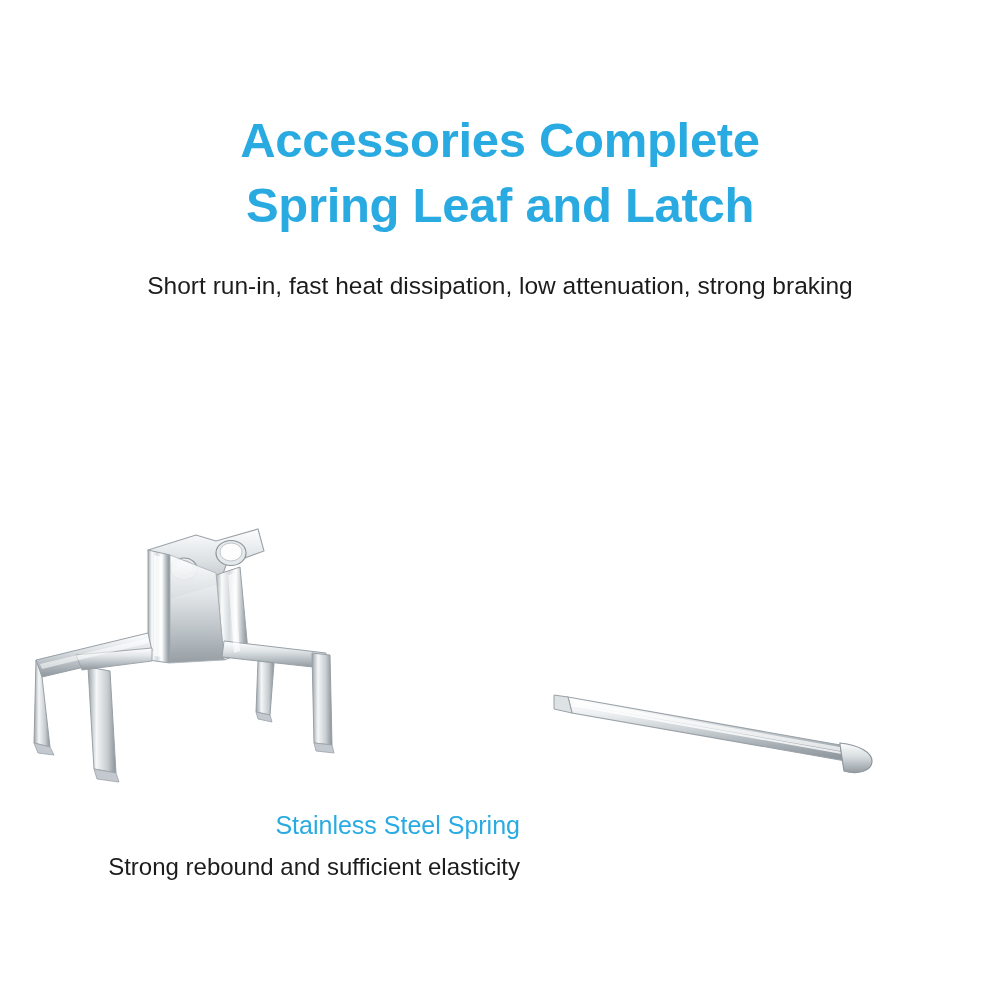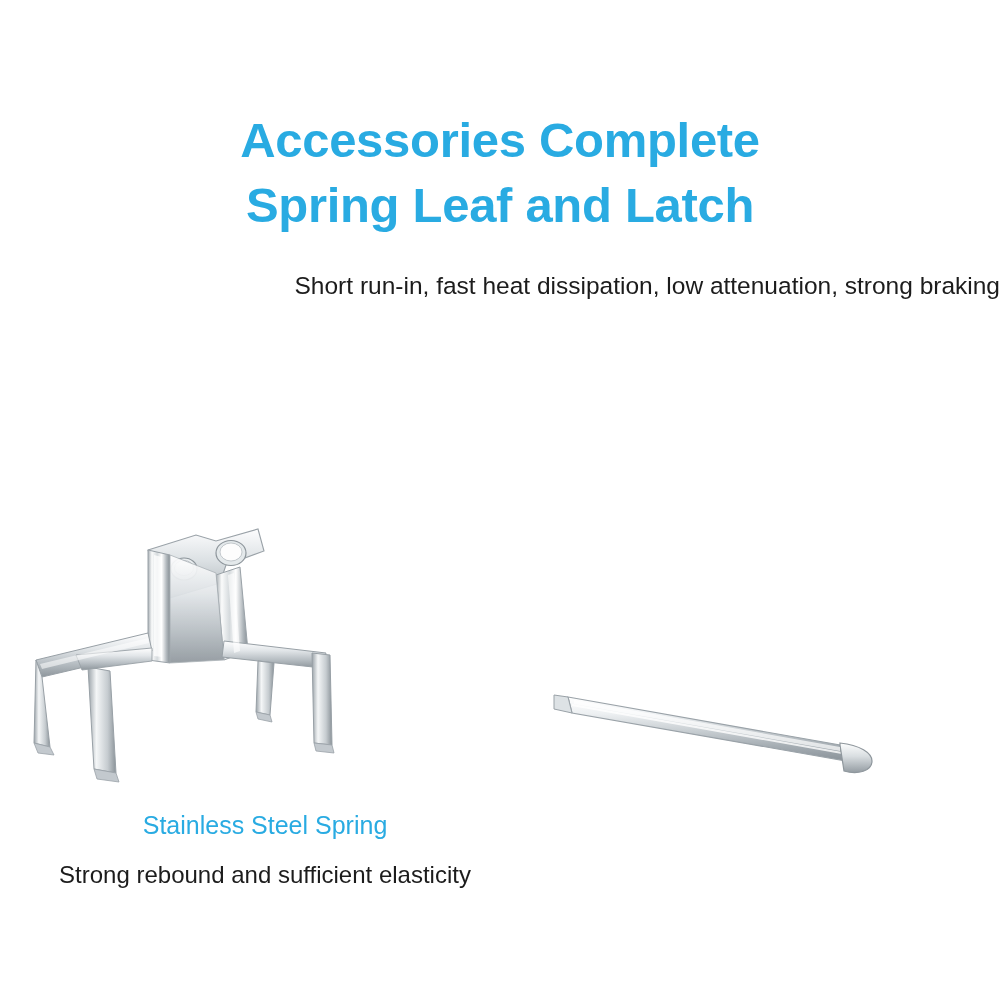--- a/index.html
+++ b/index.html
@@ -48,21 +48,20 @@
     width: 1000px;
     text-align: center;
     color: #1c1c1c;
     font-size: 24.5px;
     line-height: 1.43;
     font-weight: 400;
   }
   .subtitle .line {
     display: block;
     white-space: nowrap;
-    text-align: right;
   }
 
   
   .products {
     position: absolute;
     top: 455px;
     left: 0;
     width: 1000px;
     height: 390px;
   }
@@ -85,34 +84,34 @@
   .captions {
     position: absolute;
     top: 810px;
     left: 0;
     width: 1000px;
     height: 120px;
   }
   .caption-col {
     position: absolute;
     top: 0;
-    text-align: center;
+    text-align: right;
   }
   .caption-col.left  { left: 10px;  width: 510px; }
   .caption-col.right { left: 520px; width: 470px; }
 
   .caption-title {
     color: #29ABE2;
     font-size: 25px;
     line-height: 1.25;
     font-weight: 400;
     white-space: nowrap;
   }
   .caption-sub {
-    margin-top: 19px;
+    margin-top: 11px;
     color: #1c1c1c;
     font-size: 24px;
     line-height: 1.25;
     font-weight: 400;
     white-space: nowrap;
   }
 </style>
 </head>
 <body>
 

